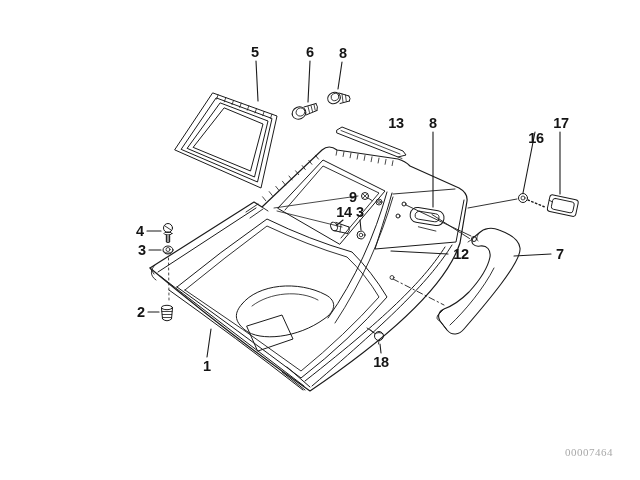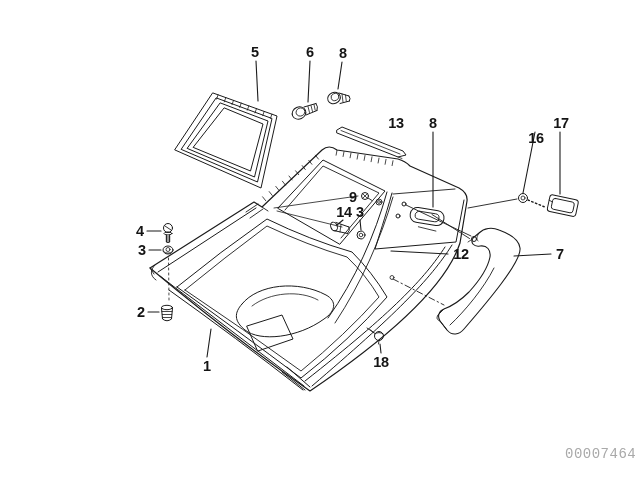--- a/index.html
+++ b/index.html
@@ -8,22 +8,22 @@
     font-family:"Liberation Sans",sans-serif;overflow:hidden;
   }
   .artwork{position:absolute;left:0;top:0;}
   .part-label{
     position:absolute;transform:translate(-50%,-50%);
     font-weight:bold;font-size:14.5px;line-height:1;color:#141414;
     letter-spacing:-0.3px;cursor:pointer;user-select:none;
   }
   .watermark{
     position:absolute;left:565px;top:446px;
-    font-family:Liberation Mono, monospace;
-    font-size:14px;color:#a9a9a9;letter-spacing:0.5px;text-align:right;
+    font-family:Liberation Serif, serif;
+    font-size:11px;color:#a9a9a9;letter-spacing:0.5px;text-align:right;
   }
 </style>
 </head>
 <body>
 
 <div class="stage">
 
   <svg class="artwork" width="640" height="480" viewBox="0 0 640 480" fill="none" stroke="#1b1b1b" stroke-width="1" stroke-linecap="round" stroke-linejoin="round">
 
     <g>

